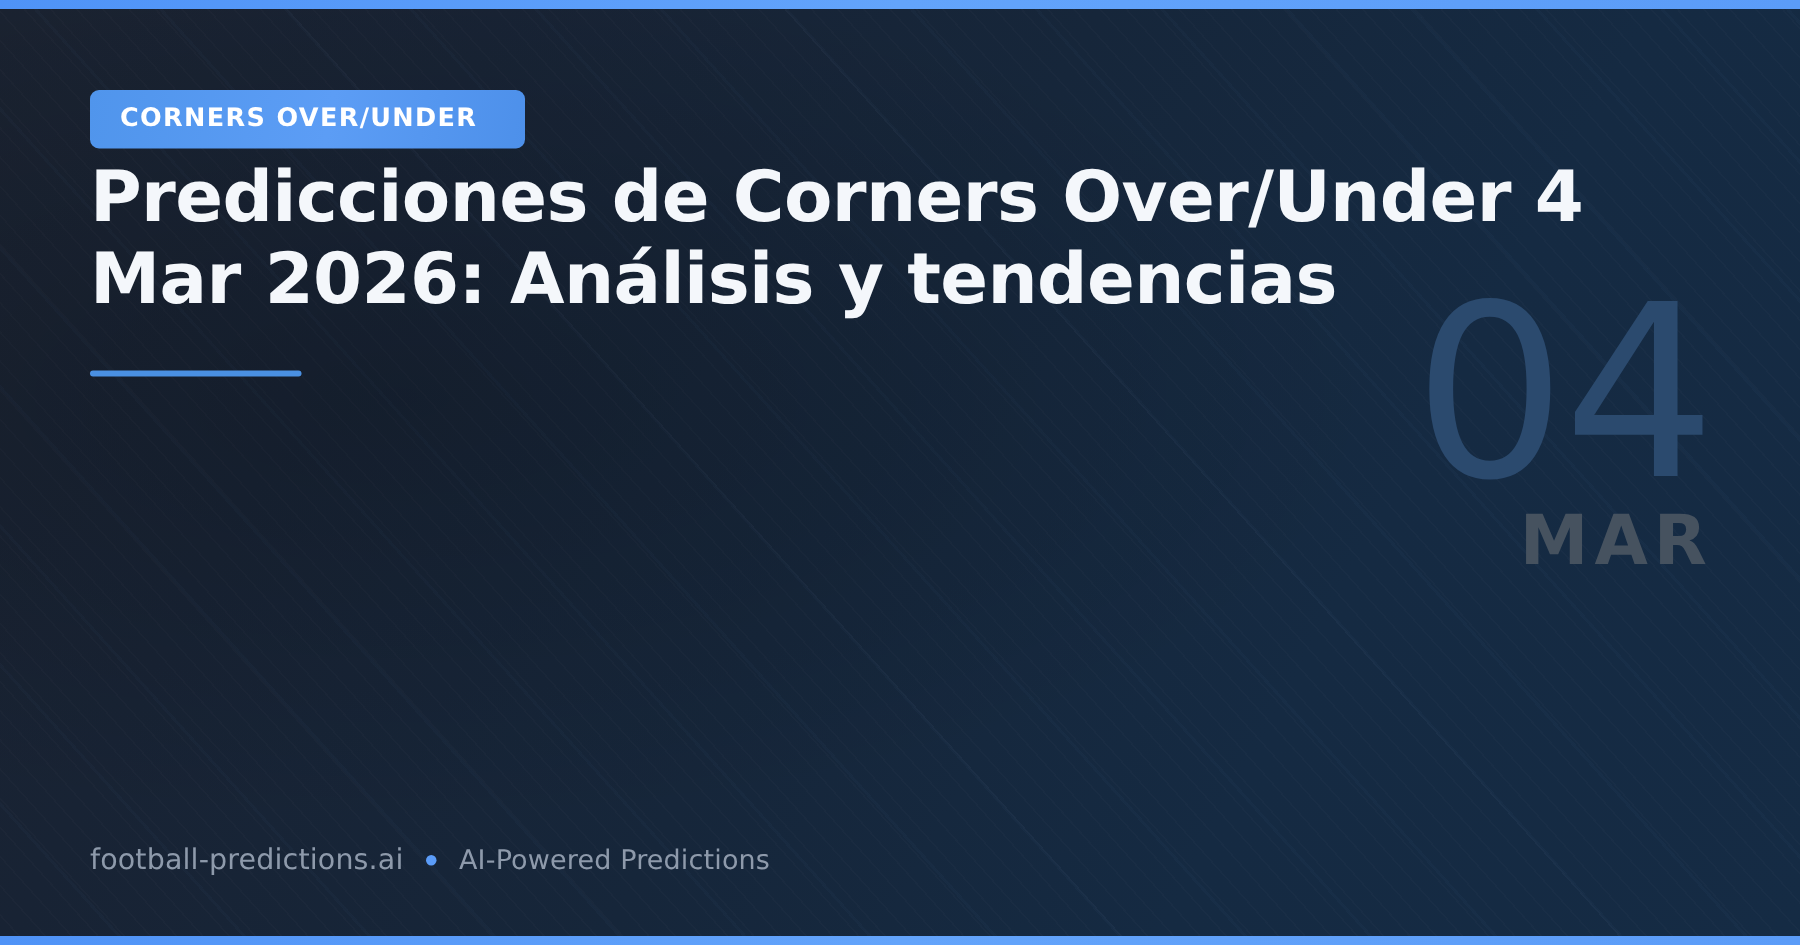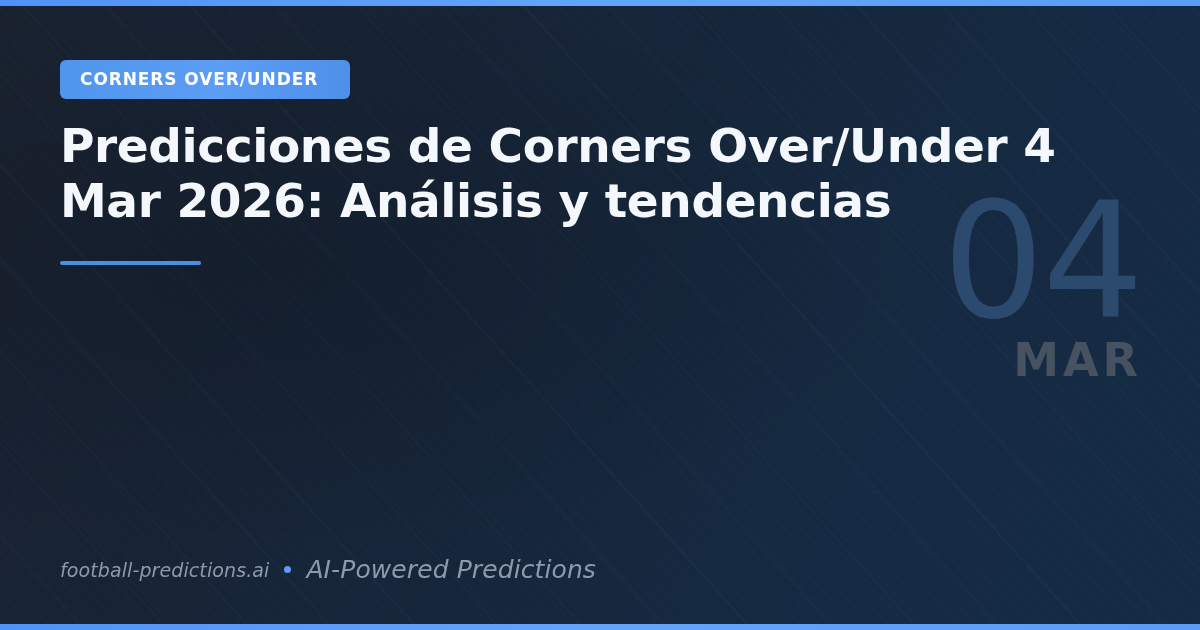--- a/index.html
+++ b/index.html
@@ -128,21 +128,21 @@
     border-radius: 6px;
     background: linear-gradient(100deg, #5095ec 0%, #5c9df5 55%, #4d90ea 100%);
     color: #ffffff;
     font-size: 17px;
     font-weight: 700;
     letter-spacing: 0.9px;
     white-space: nowrap;
   }
 
   .title {
-    margin-top: 19px;
+    margin-top: 5px;
     font-size: 47px;
     line-height: 1.18;
     font-weight: 700;
     color: #f4f7fb;
     letter-spacing: -0.4px;
     max-width: 1000px;
   }
 
   .accent-bar {
     margin-top: 32px;
@@ -154,37 +154,36 @@
 
   
   .footer {
     position: absolute;
     left: 60px;
     bottom: 46px;
     display: flex;
     align-items: center;
     gap: 15px;
     z-index: 4;
-    font-style: italic;
   }
   .footer-site {
     font-size: 19px;
     color: #8e9aab;
     letter-spacing: 0.1px;
     white-space: nowrap;
   }
   .footer-dot {
     width: 7px;
     height: 7px;
     border-radius: 50%;
     background: #5b9cf8;
     flex: none;
   }
   .footer-tag {
-    font-size: 25px;
+    font-size: 18px;
     color: #8e9aab;
     letter-spacing: 0.1px;
     white-space: nowrap;
   }
 </style>
 </head>
 <body>
 
 <div class="card">
 

